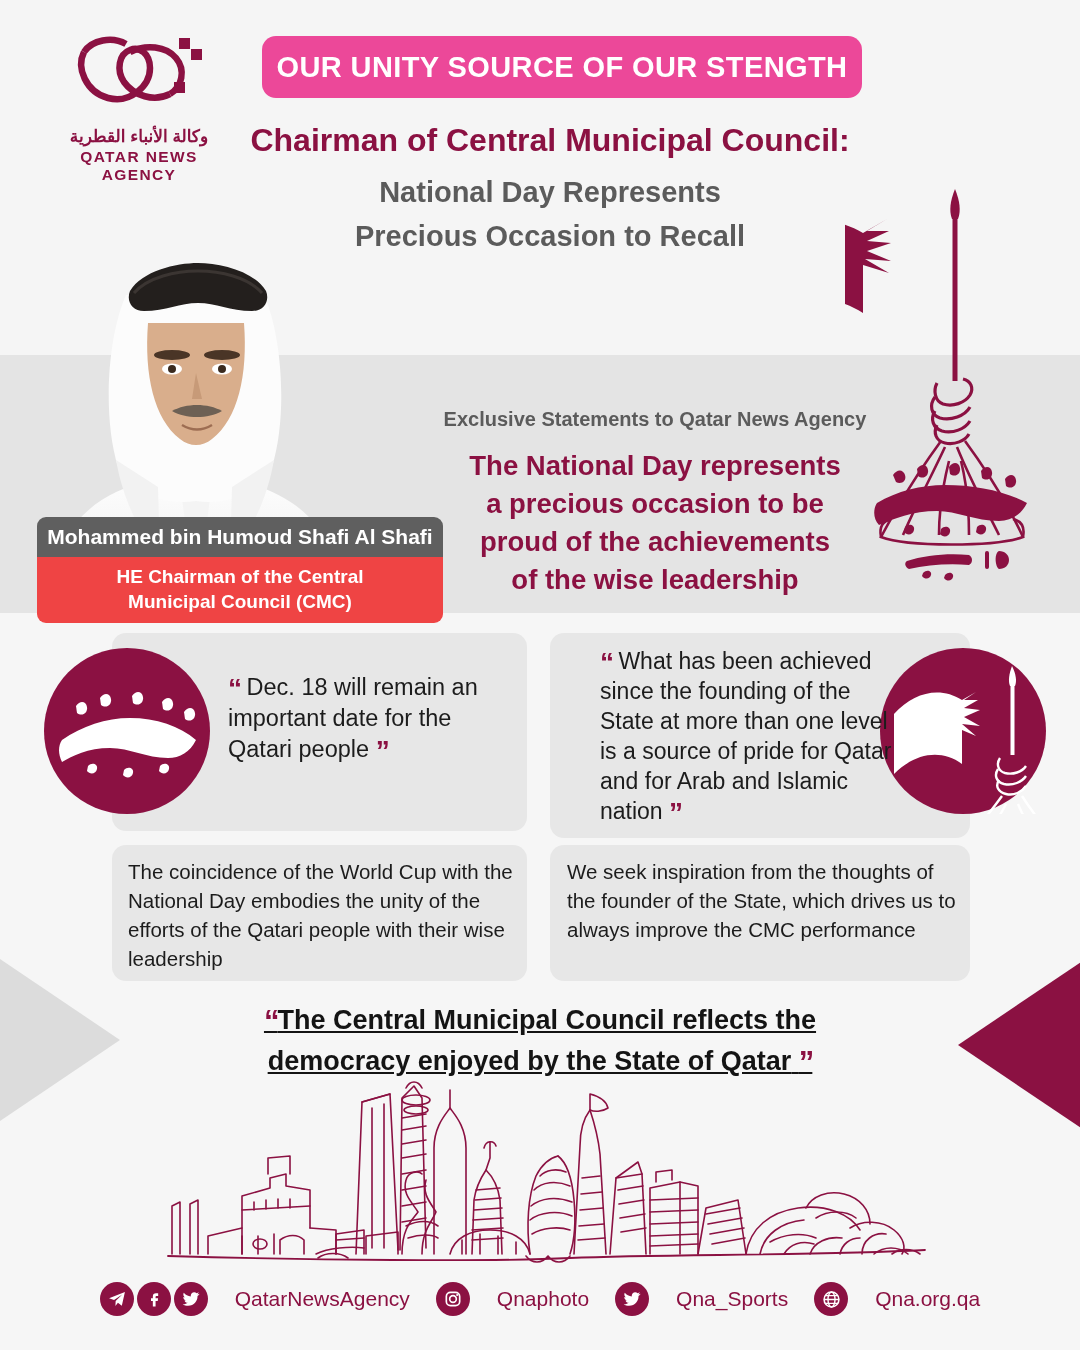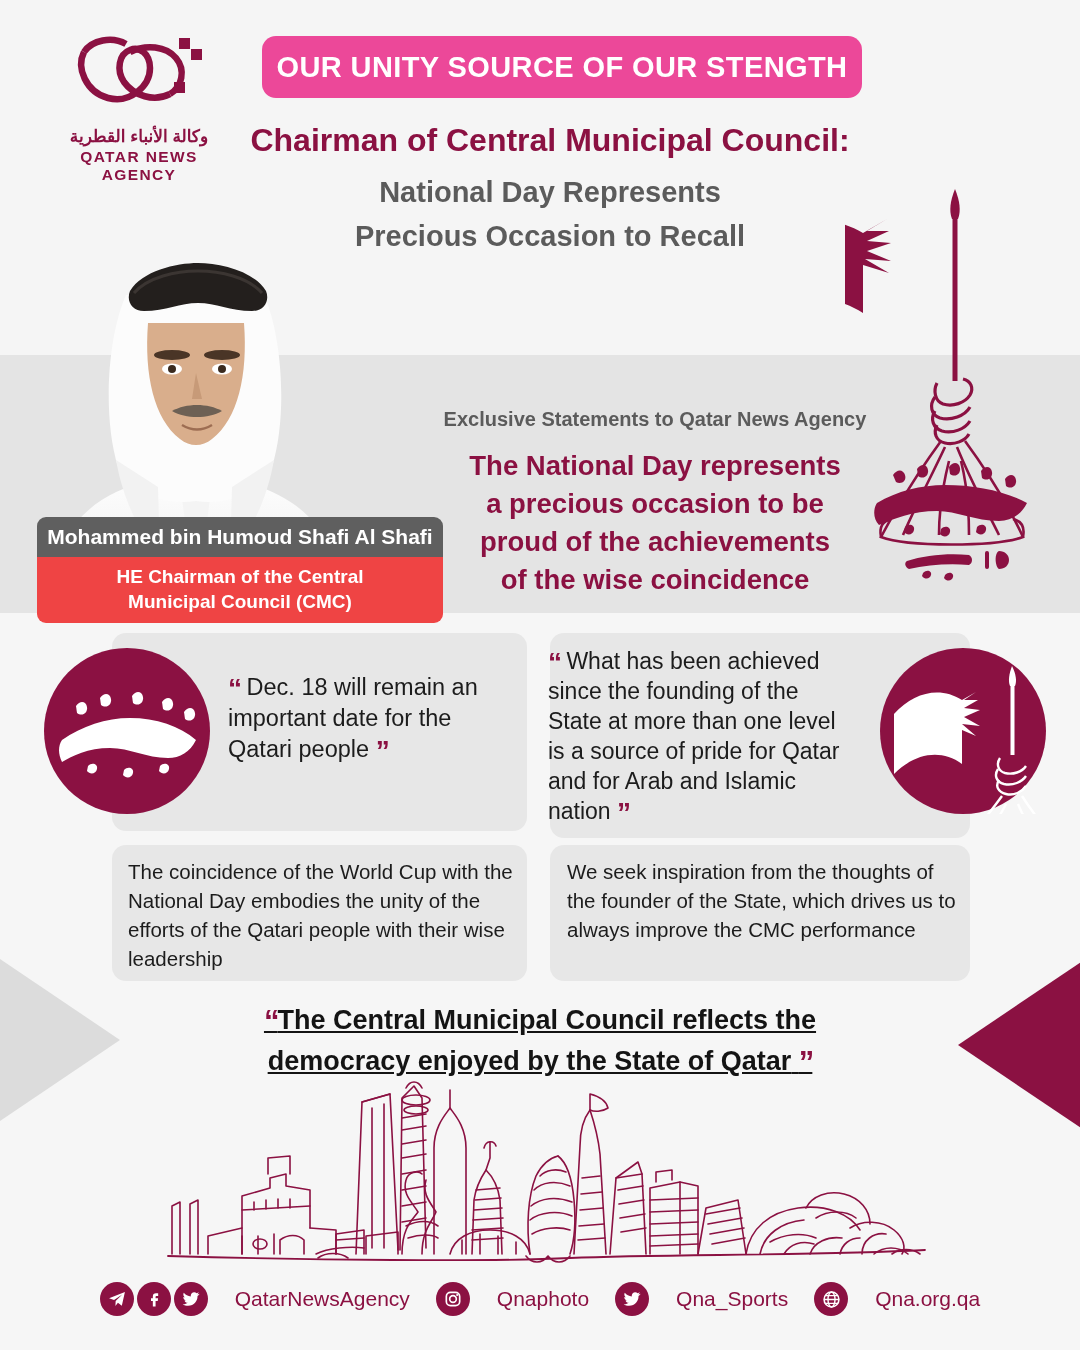--- a/index.html
+++ b/index.html
@@ -192,21 +192,21 @@
   .q1-text {
     position: absolute;
     left: 228px; top: 672px;
     width: 290px;
     font-size: 23.5px;
     color: #1c1c1c;
     line-height: 31px;
   }
   .q2-text {
     position: absolute;
-    left: 548px; top: 646px;
+    left: 600px; top: 646px;
     width: 300px;
     font-size: 23px;
     color: #1c1c1c;
     line-height: 30px;
   }
   .t1-text {
     position: absolute;
     left: 128px; top: 857px;
     width: 392px;
     font-size: 20.5px;
@@ -354,21 +354,21 @@
       <div>HE Chairman of the Central</div>
       <div>Municipal Council (CMC)</div>
     </div>
   </div>
 
   <div class="exclusive-label">Exclusive Statements to Qatar News Agency</div>
   <div class="exclusive-quote">
     <div>The National Day represents</div>
     <div>a precious occasion to be</div>
     <div>proud of the achievements</div>
-    <div>of the wise coincidence</div>
+    <div>of the wise leadership</div>
   </div>
 
   <svg class="emblem-nd" viewBox="0 0 215 430">
     <g fill="#8b1142">
 
       <path d="M-95 60 C-60 34, -20 26, 18 48 L42 34 L22 46 L44 46 L22 56 L46 58 L22 66 L46 76 L20 74 L44 88 L18 80 L18 128
                C-20 104, -60 112, -95 140 Z"></path>
 
       <path d="M110 4 C105 16, 104 26, 107 34 L113 34 C116 26, 115 16, 110 4 Z"></path>
       <rect x="107.5" y="30" width="5" height="166"></rect>

